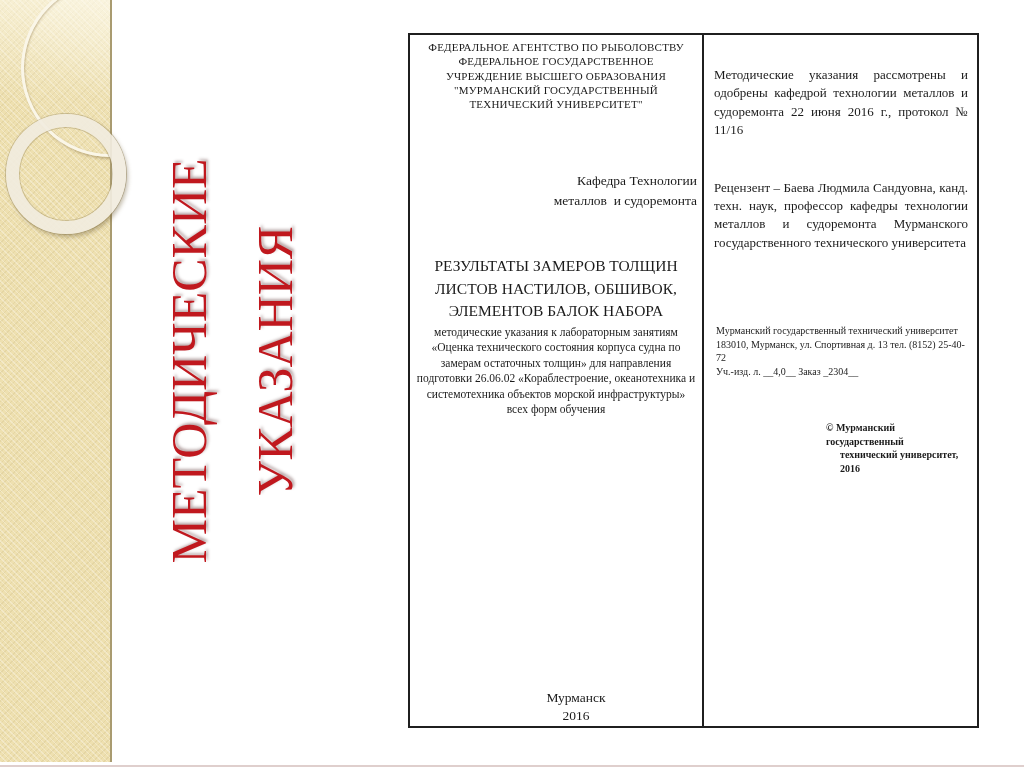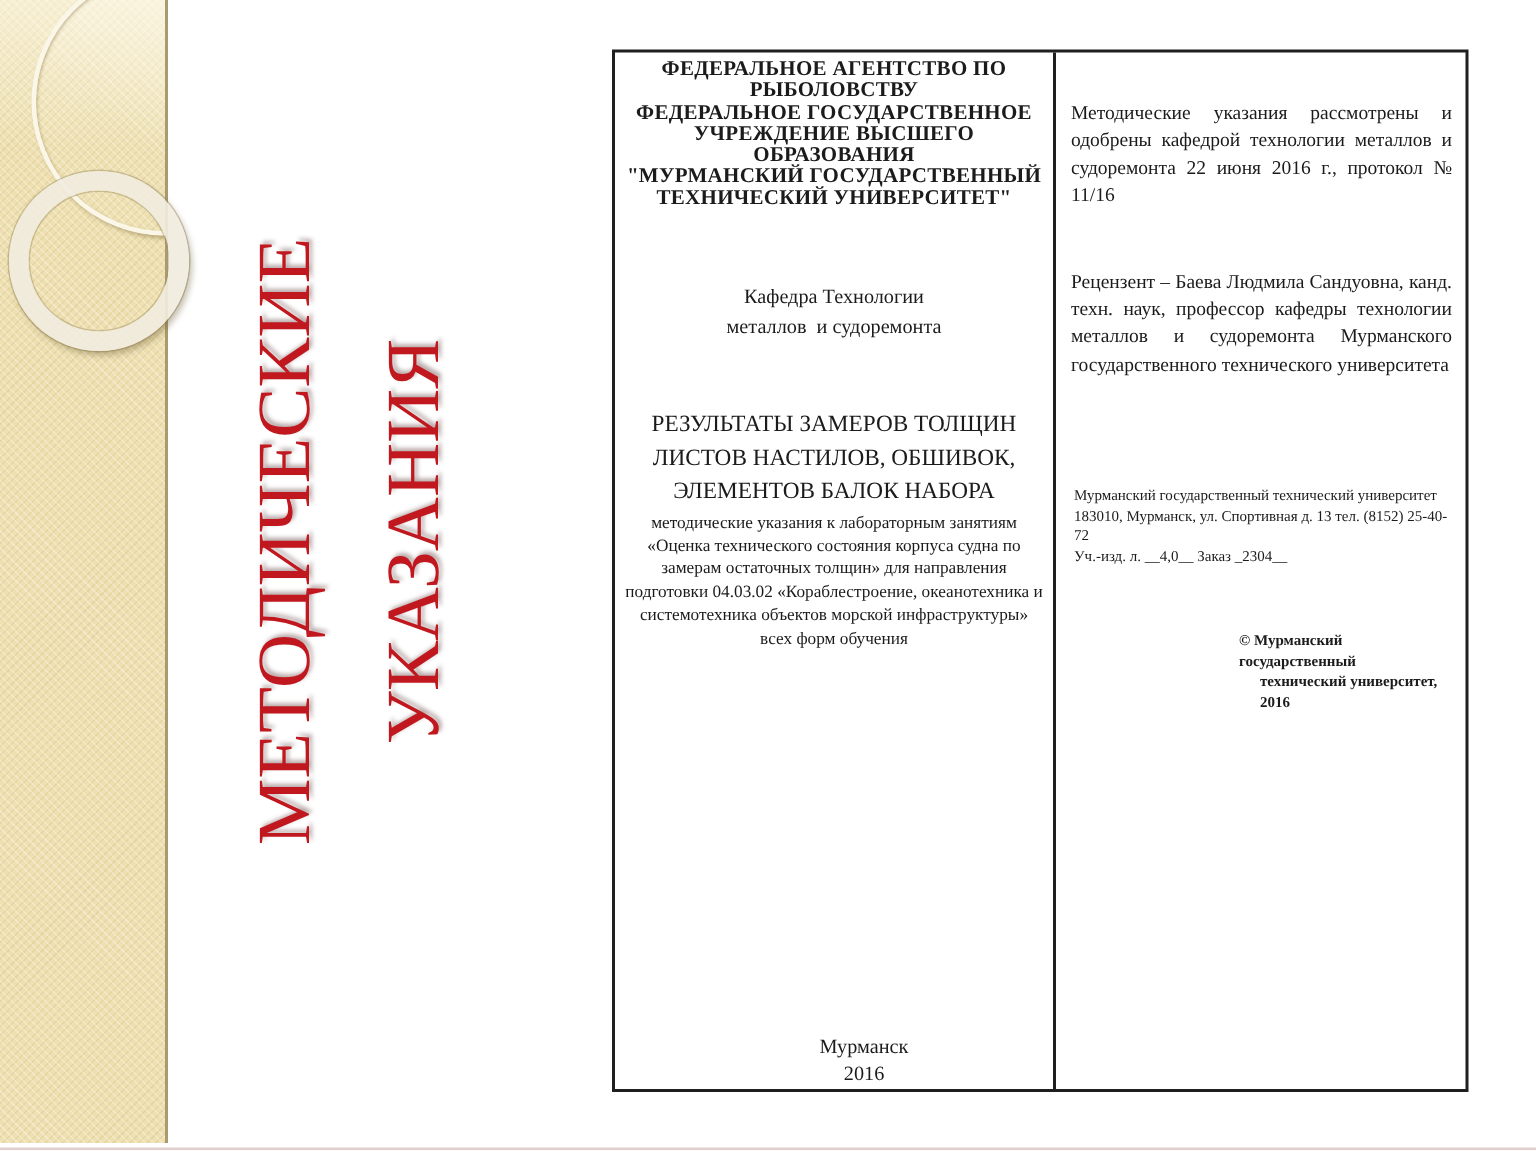--- a/index.html
+++ b/index.html
@@ -49,22 +49,22 @@
   }
   
   .doc{
     position:absolute;left:408px;top:33px;width:567px;height:691px;
     border:2px solid #1f1f1f;background:#fff;display:flex;color:#1b1b1b;
   }
   .col-left{
     width:282px;border-right:2px solid #1f1f1f;
     position:relative;text-align:center;padding:5px 5px 0;box-sizing:content-box;
   }
-  .agency{font-weight:bold;font-size:14px;line-height:14.3px;letter-spacing:0.2px;}
-  .dept{margin-top:48px;font-size:13.5px;line-height:19.5px;}
+  .agency{font-weight:normal;font-size:11px;line-height:14.3px;letter-spacing:0.2px;}
+  .dept{margin-top:60px;font-size:13.5px;line-height:19.5px;text-align:right;}
   .doc-title{margin-top:45px;font-size:15.5px;line-height:22.5px;}
   .subtitle{margin-top:2px;font-size:11.5px;line-height:15.4px;text-align:center;}
   .city-year{position:absolute;left:0;right:0;bottom:2px;font-size:13.5px;line-height:17.5px;text-align:center;padding-left:40px;}
   .col-right{flex:1;padding:3px 9px 0 10px;position:relative;}
   .p{margin:0;font-size:13px;line-height:18.4px;text-align:justify;}
   .p-compiler{text-indent:28px;margin-top:2px;}
   .p-approval{margin-top:28px;}
   .p-reviewer{margin-top:39px;}
   .p-edition{margin-top:45px;font-style:italic;}
   .imprint{margin-top:72px;font-size:10px;line-height:13.5px;padding-left:2px;}
@@ -99,21 +99,21 @@
       </div>
       <div class="dept">
         <div>Кафедра Технологии</div>
         <div>металлов&nbsp; и судоремонта</div>
       </div>
       <div class="doc-title">
         <div>РЕЗУЛЬТАТЫ ЗАМЕРОВ ТОЛЩИН</div>
         <div>ЛИСТОВ НАСТИЛОВ, ОБШИВОК,</div>
         <div>ЭЛЕМЕНТОВ БАЛОК НАБОРА</div>
       </div>
-      <div class="subtitle">методические указания к лабораторным занятиям «Оценка технического состояния корпуса судна по замерам остаточных толщин» для направления подготовки 04.03.02 «Кораблестроение, океанотехника и системотехника объектов морской инфраструктуры» всех форм обучения</div>
+      <div class="subtitle">методические указания к лабораторным занятиям «Оценка технического состояния корпуса судна по замерам остаточных толщин» для направления подготовки 26.06.02 «Кораблестроение, океанотехника и системотехника объектов морской инфраструктуры» всех форм обучения</div>
       <div class="city-year">
         <div>Мурманск</div>
         <div>2016</div>
       </div>
     </div>
 
     <div class="col-right">
       <p class="p p-approval">Методические указания рассмотрены и одобрены кафедрой технологии металлов и судоремонта 22 июня 2016 г., протокол № 11/16</p>
       <p class="p p-reviewer">Рецензент – Баева Людмила Сандуовна, канд. техн. наук, профессор кафедры технологии металлов и судоремонта Мурманского государственного технического университета</p>
       <div class="imprint">

